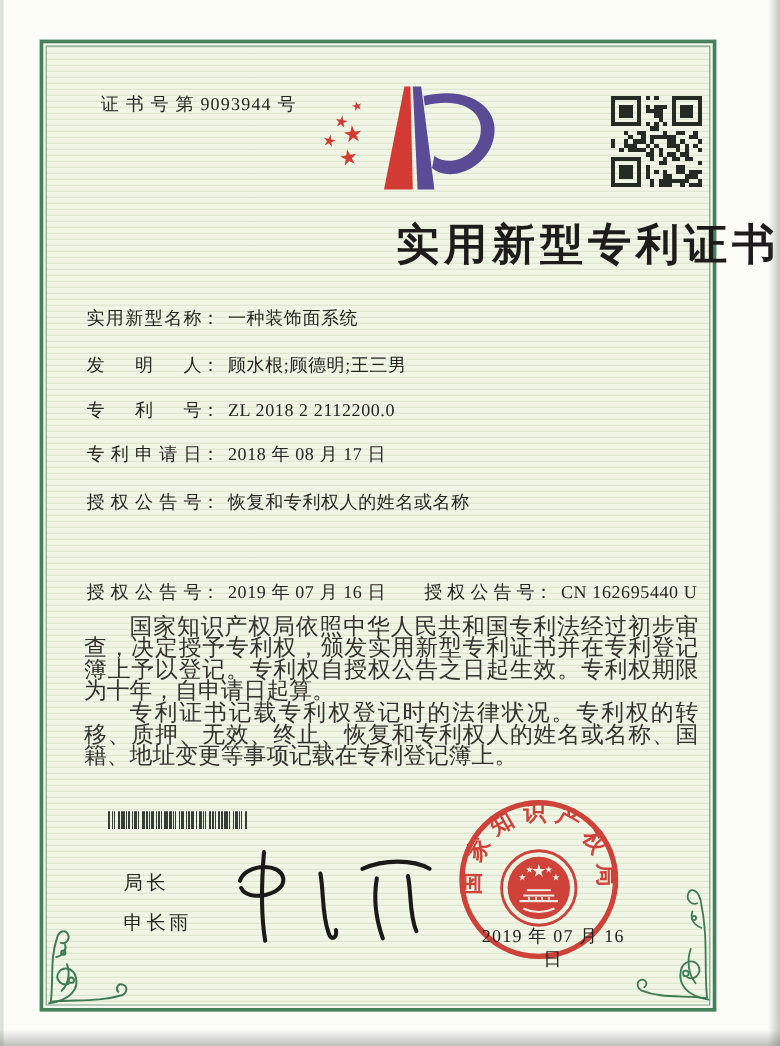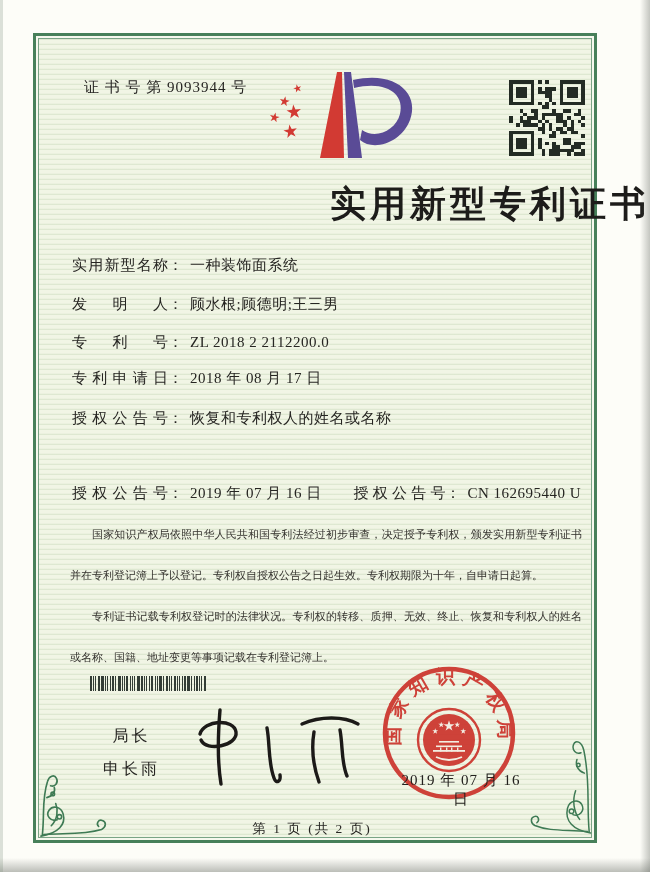--- a/index.html
+++ b/index.html
@@ -15,28 +15,28 @@
   .cert-number{position:absolute;left:84px;top:78px;font-size:15px;letter-spacing:1px;}
   .logo{position:absolute;left:258px;top:68px;width:168px;height:100px;}
   .qr{position:absolute;left:509px;top:80px;width:76px;height:76px;}
   .qr svg{width:100%;height:100%;shape-rendering:crispEdges;fill:#232b24;}
   .title{position:absolute;left:0;top:180px;width:650px;text-align:right;margin:0;
     font-size:36px;font-weight:700;letter-spacing:4px;color:#1d1c1a;}
   .frow{position:absolute;left:72px;font-size:15px;white-space:nowrap;}
   .flabel{display:inline-block;width:96px;text-align:justify;text-align-last:justify;}
   .fvalue{margin-left:7px;letter-spacing:.5px;}
   .flabel2{display:inline-block;width:92px;text-align:justify;text-align-last:justify;margin-left:28px;}
-  .paras{position:absolute;left:70px;top:514px;width:512px;font-size:11px;line-height:41px;text-align:justify;color:#33312d;}
+  .paras{position:absolute;left:70px;top:514px;width:512px;font-size:19px;line-height:18px;text-align:justify;color:#33312d;}
   .paras p{margin:0;text-indent:2em;}
   .barcode{position:absolute;left:90px;top:676px;width:156px;height:15px;}
   .barcode svg{width:100%;height:100%;fill:#333d36;shape-rendering:crispEdges;}
   .seal{position:absolute;left:380px;top:664px;width:138px;height:138px;opacity:.93;z-index:5;}
   .seal-date{position:absolute;left:393px;top:771px;width:136px;font-size:15px;letter-spacing:1px;color:#23211e;z-index:7;text-align:center;}
   .signer{position:absolute;left:103px;top:726px;font-size:16px;letter-spacing:3px;z-index:4;}
-  .signer div{margin-bottom:12px;text-align:center;}
+  .signer div{margin-bottom:12px;}
   .signature{position:absolute;left:182px;top:702px;width:190px;height:95px;z-index:6;}
   .page-footer{position:absolute;left:33px;top:820px;width:558px;text-align:center;font-size:13.5px;letter-spacing:2px;}
   .orn{position:absolute;z-index:1;}
   .orn svg{width:100%;height:100%;stroke:#3e7a54;fill:none;stroke-width:2.2;stroke-linecap:round;}
   .orn-bl{left:34px;top:768px;width:76px;height:74px;}
   .orn-br{left:528px;top:726px;width:68px;height:116px;transform:scaleX(-1);}
 </style>
 </head>
 <body>
 
@@ -424,18 +424,17 @@
 
   <svg class="signature" viewBox="0 0 190 95" fill="none" stroke="#1c1a18" stroke-width="3.4" stroke-linecap="round">
     <path d="M38,8 C36,32 35,58 39,82"></path>
     <path d="M18,32 C22,18 52,16 54,30 C56,44 24,50 19,38"></path>
     <path d="M85,26 C88,42 86,60 92,76 C94,82 99,80 98,73"></path>
     <path d="M120,22 C138,14 162,14 176,22"></path>
     <path d="M132,30 C129,48 132,66 137,80"></path>
     <path d="M158,28 C161,44 159,60 165,74"></path>
   </svg>
 
-  <div class="page-footer">第 1 页 (共 2 页)</div>
 
   <div class="scan-edge-right"></div>
   <div class="scan-edge-bottom"></div>
   <div class="scan-edge-left"></div>
 </div>
 
 </body></html>

